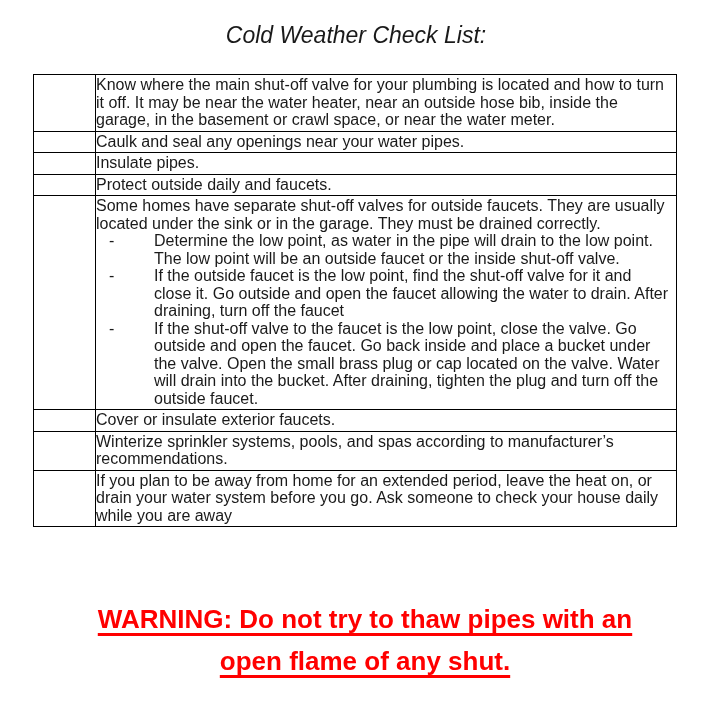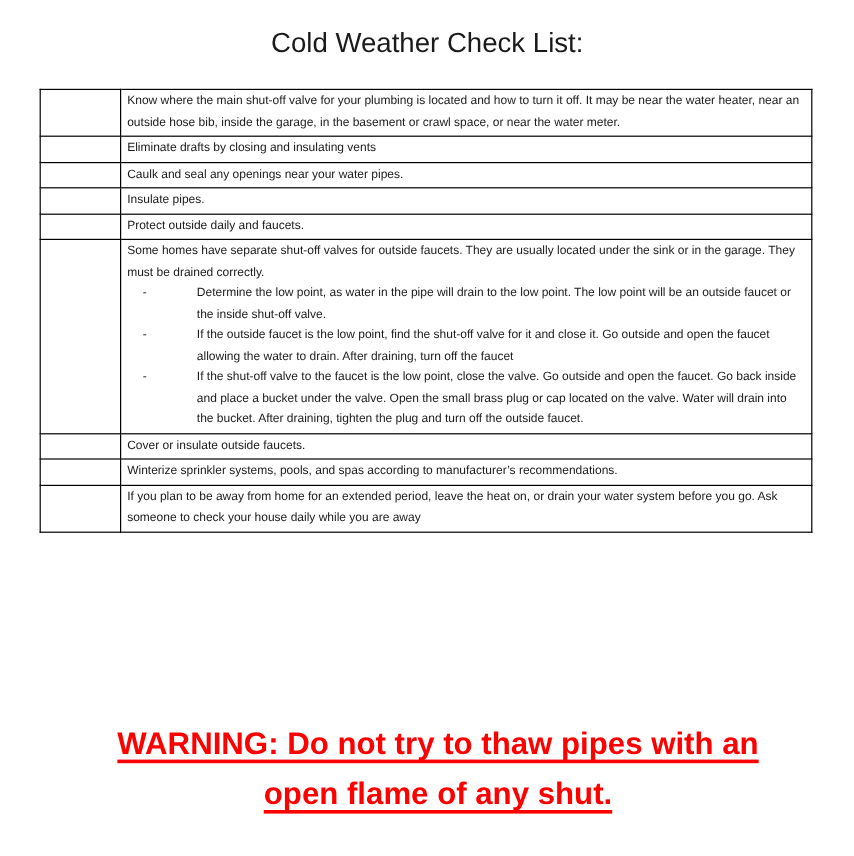--- a/index.html
+++ b/index.html
@@ -18,35 +18,36 @@
   }
   .title {
     position: absolute;
     top: 22px;
     left: 0;
     width: 100%;
     text-align: center;
     font-size: 23px;
     font-weight: 400;
     color: #1a1a1a;
+    font-style: italic;
   }
   table.checklist {
     position: absolute;
     left: 33px;
     top: 74px;
     width: 644px;
     border-collapse: collapse;
     table-layout: fixed;
   }
   table.checklist td {
     border: 1px solid #000000;
     vertical-align: top;
-    font-size: 10px;
+    font-size: 16px;
     line-height: 17.5px;
-    padding: 1px 5px 2px 5px;
+    padding: 1px 5px 2px 0;
     color: #1a1a1a;
   }
   td.check-cell {
     width: 56px;
   }
   .bullet {
     display: flex;
     align-items: flex-start;
   }
   .bullet-marker {
@@ -83,24 +84,20 @@
   <div class="title">Cold Weather Check List:</div>
 
   <table class="checklist">
     <tbody>
       <tr>
         <td class="check-cell"></td>
         <td class="text-cell">Know where the main shut-off valve for your plumbing is located and how to turn it off. It may be near the water heater, near an outside hose bib, inside the garage, in the basement or crawl space, or near the water meter.</td>
       </tr>
       <tr>
         <td class="check-cell"></td>
-        <td class="text-cell">Eliminate drafts by closing and insulating vents</td>
-      </tr>
-      <tr>
-        <td class="check-cell"></td>
         <td class="text-cell">Caulk and seal any openings near your water pipes.</td>
       </tr>
       <tr>
         <td class="check-cell"></td>
         <td class="text-cell">Insulate pipes.</td>
       </tr>
       <tr>
         <td class="check-cell"></td>
         <td class="text-cell">Protect outside daily and faucets.</td>
       </tr>
@@ -117,21 +114,21 @@
             <span class="bullet-text">If the outside faucet is the low point, find the shut-off valve for it and close it. Go outside and open the faucet allowing the water to drain. After draining, turn off the faucet</span>
           </div>
           <div class="bullet">
             <span class="bullet-marker">-</span>
             <span class="bullet-text">If the shut-off valve to the faucet is the low point, close the valve. Go outside and open the faucet. Go back inside and place a bucket under the valve. Open the small brass plug or cap located on the valve. Water will drain into the bucket. After draining, tighten the plug and turn off the outside faucet.</span>
           </div>
         </td>
       </tr>
       <tr>
         <td class="check-cell"></td>
-        <td class="text-cell">Cover or insulate outside faucets.</td>
+        <td class="text-cell">Cover or insulate exterior faucets.</td>
       </tr>
       <tr>
         <td class="check-cell"></td>
         <td class="text-cell">Winterize sprinkler systems, pools, and spas according to manufacturer’s recommendations.</td>
       </tr>
       <tr>
         <td class="check-cell"></td>
         <td class="text-cell">If you plan to be away from home for an extended period, leave the heat on, or drain your water system before you go. Ask someone to check your house daily while you are away</td>
       </tr>
     </tbody>

